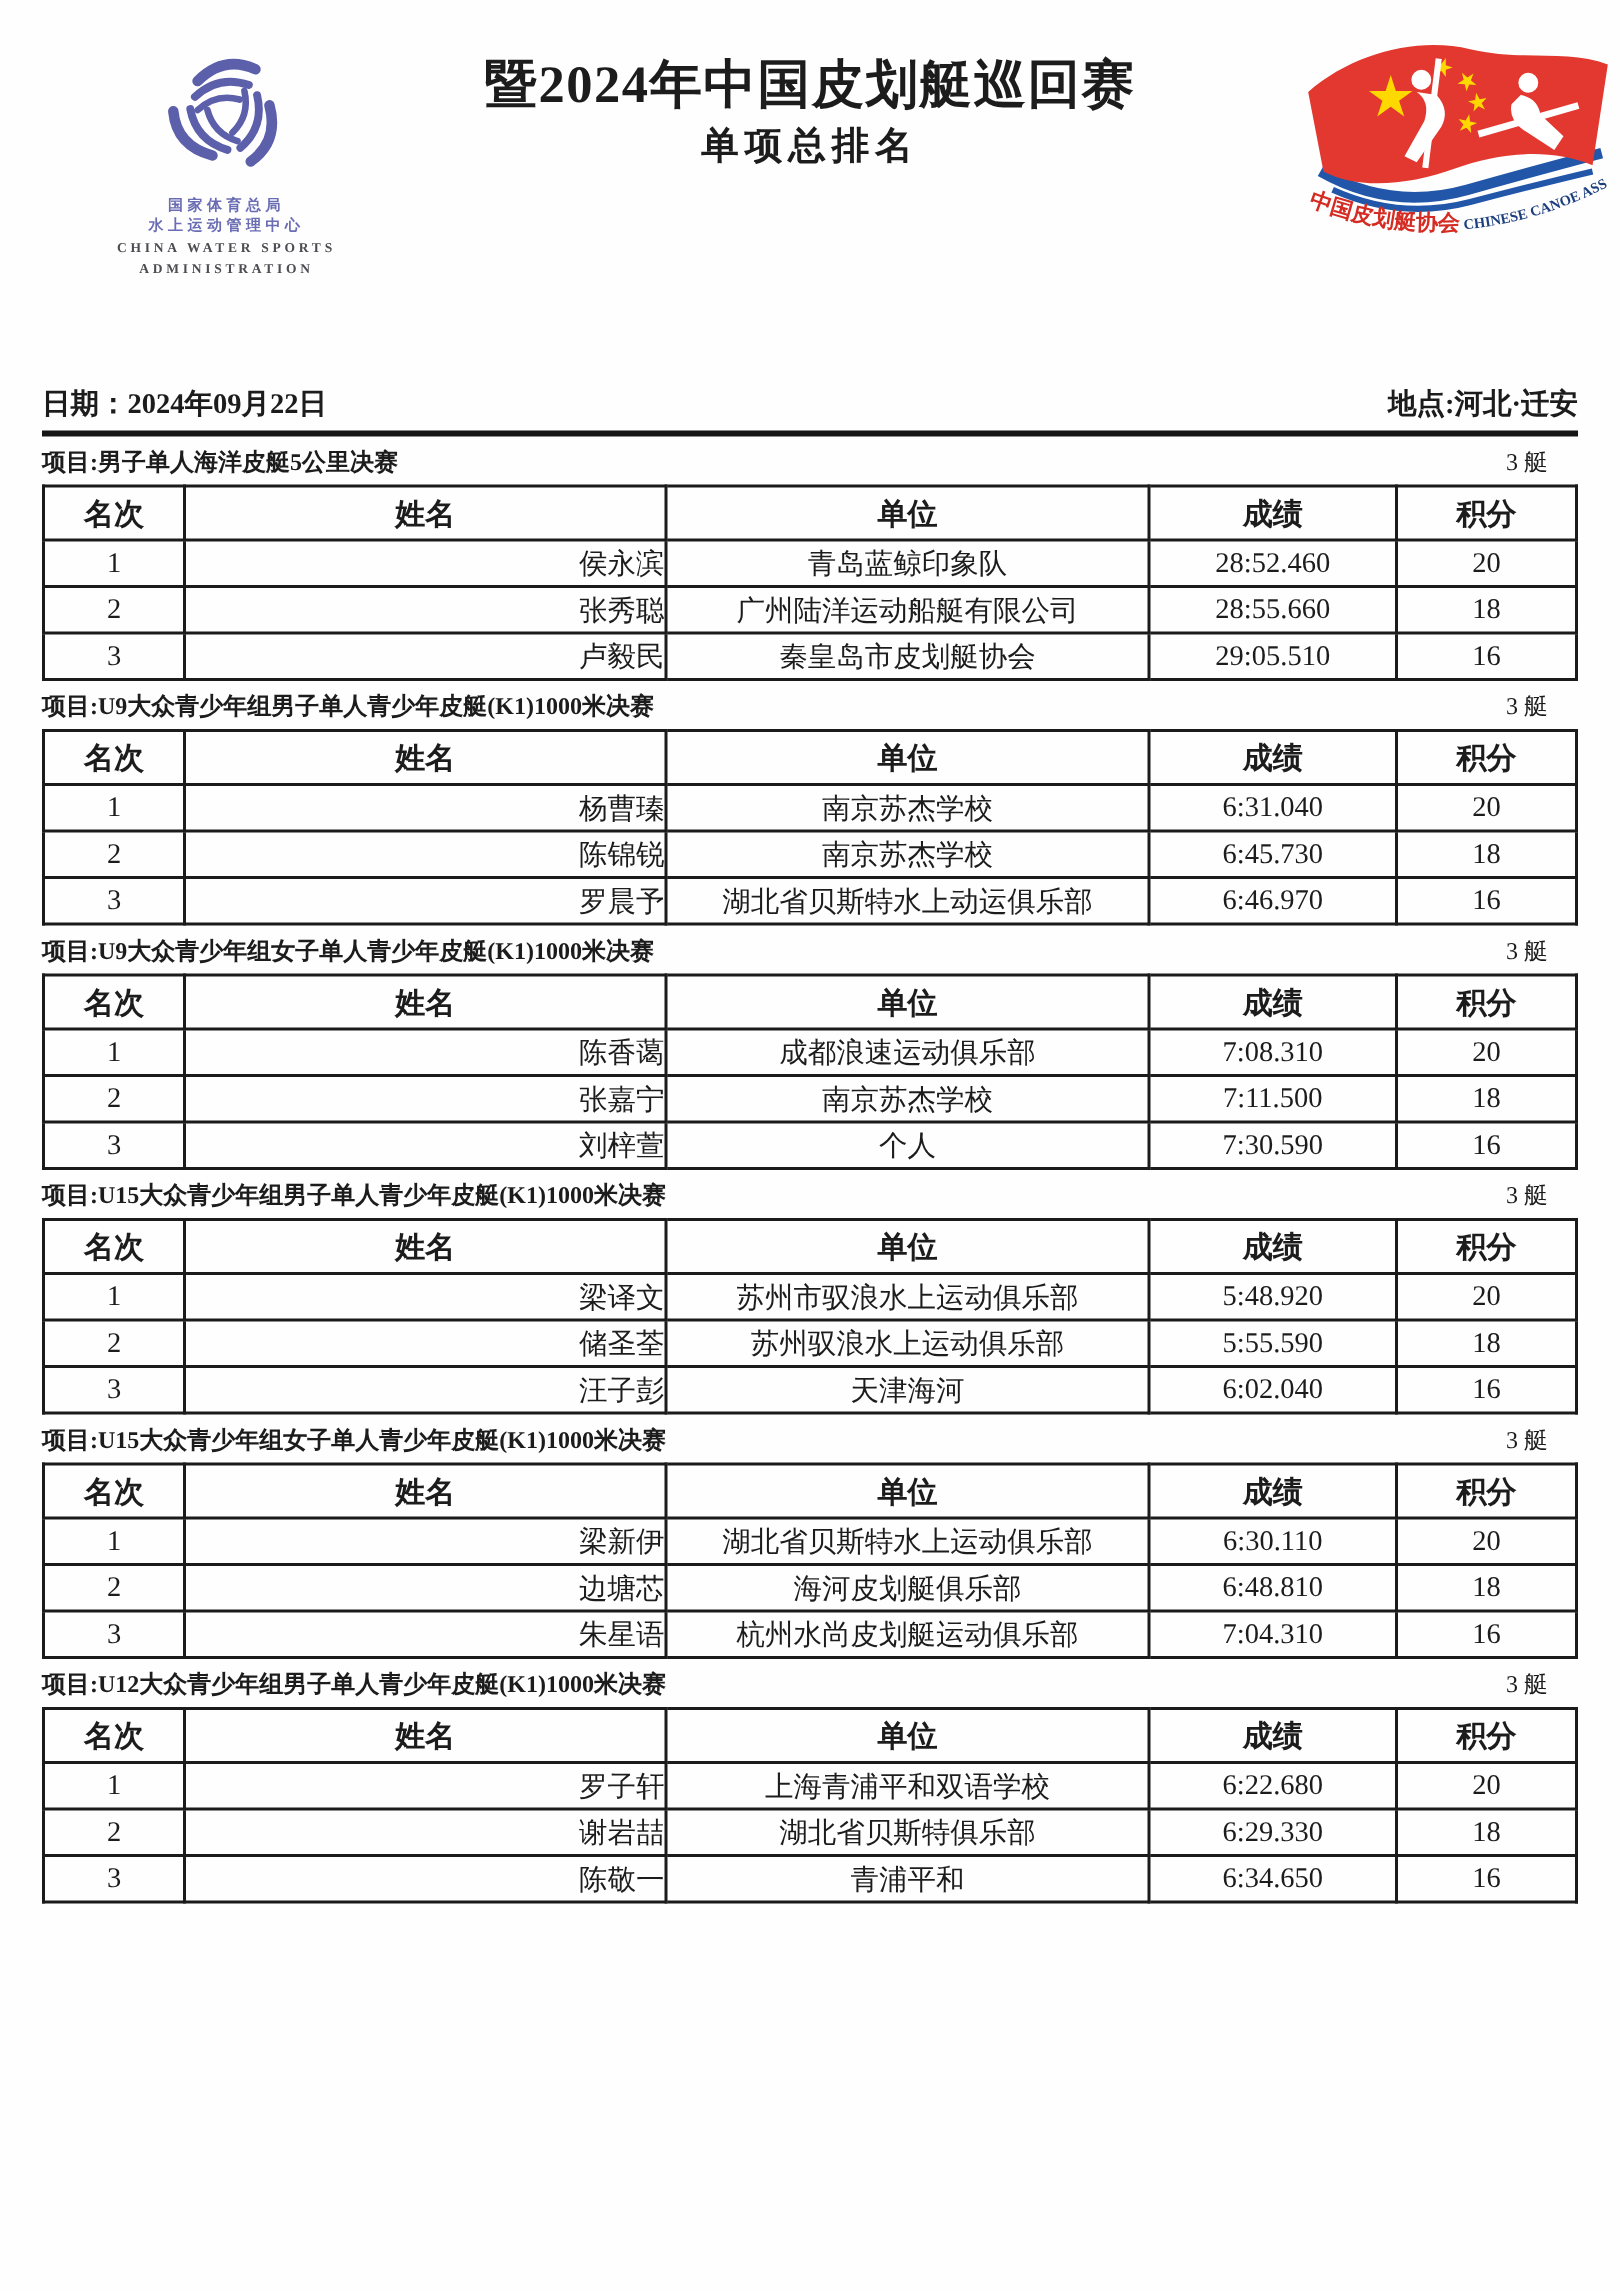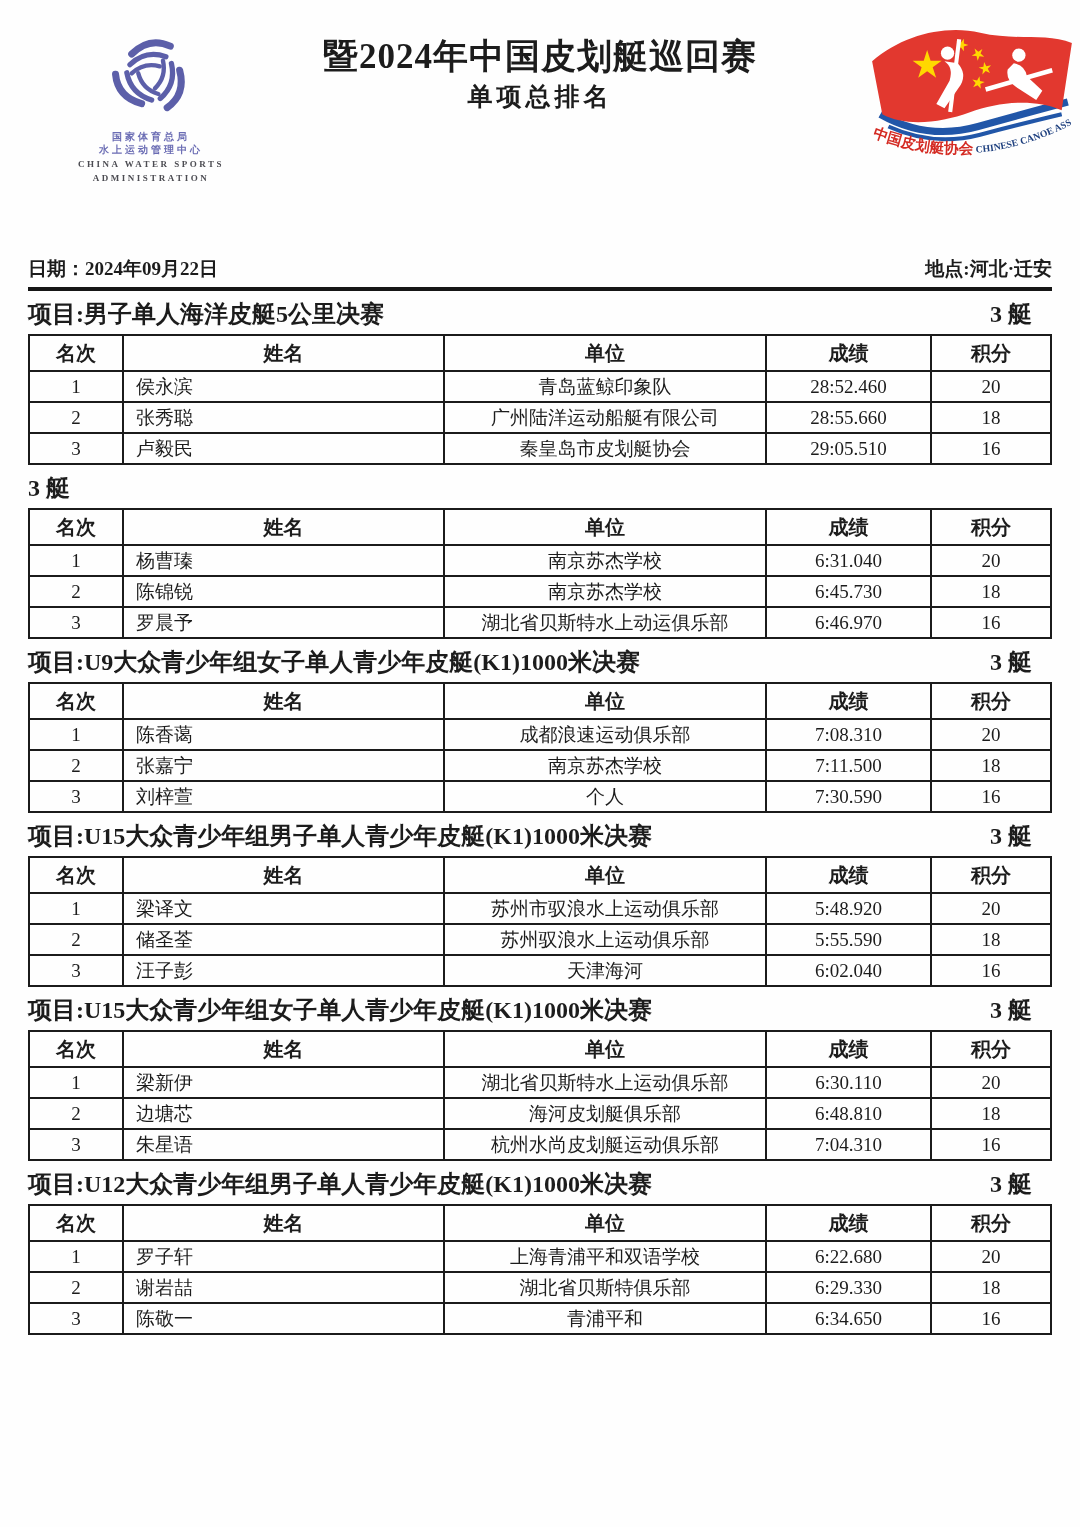--- a/index.html
+++ b/index.html
@@ -25,33 +25,33 @@
   .info{
     margin:0 28px;height:32px;
     display:flex;justify-content:space-between;align-items:center;
     font-size:19px;font-weight:bold;text-align:center;
   }
   .rule{margin:2px 28px 0 28px;height:4px;background:#161616;}
   
   .sections{margin:0 28px;}
   .sec-head{
     display:flex;justify-content:space-between;align-items:center;
-    padding:7px 0 4px 0;font-size:24px;font-weight:bold;
+    padding:7px 0 4px 0;font-size:16px;font-weight:bold;
   }
-  .sec-head .boats{padding-right:20px;font-weight:bold;}
+  .sec-head .boats{padding-right:20px;font-weight:normal;}
   table.results{
     width:100%;border-collapse:collapse;table-layout:fixed;
   }
   table.results th,table.results td{
     border:2px solid #1b1b1b;text-align:center;padding:0;
     overflow:hidden;white-space:nowrap;
   }
   table.results th{height:34px;font-size:20px;font-weight:bold;}
   table.results td{height:29px;font-size:19px;}
-  table.results td.c-name{text-align:left;padding-left:12px;}
+  table.results td.c-name{text-align:right;padding-left:12px;}
 </style>
 </head>
 <body>
 
 <div class="page">
 
   <div class="hdr">
 
     <div class="logo-left">
       <svg width="112" height="100" viewBox="0 0 120 114">
@@ -163,20 +163,21 @@
               <td>秦皇岛市皮划艇协会</td>
               <td>29:05.510</td>
               <td>16</td>
             </tr>
           </tbody>
     </table>
   </section>
 
   <section>
     <div class="sec-head">
+      <span class="ttl">项目:U9大众青少年组男子单人青少年皮艇(K1)1000米决赛</span>
       <span class="boats">3 艇</span>
     </div>
     <table class="results">
       <colgroup>
         <col style="width:94px">
             <col style="width:321px">
             <col style="width:322px">
             <col style="width:165px">
             <col>
       </colgroup>

